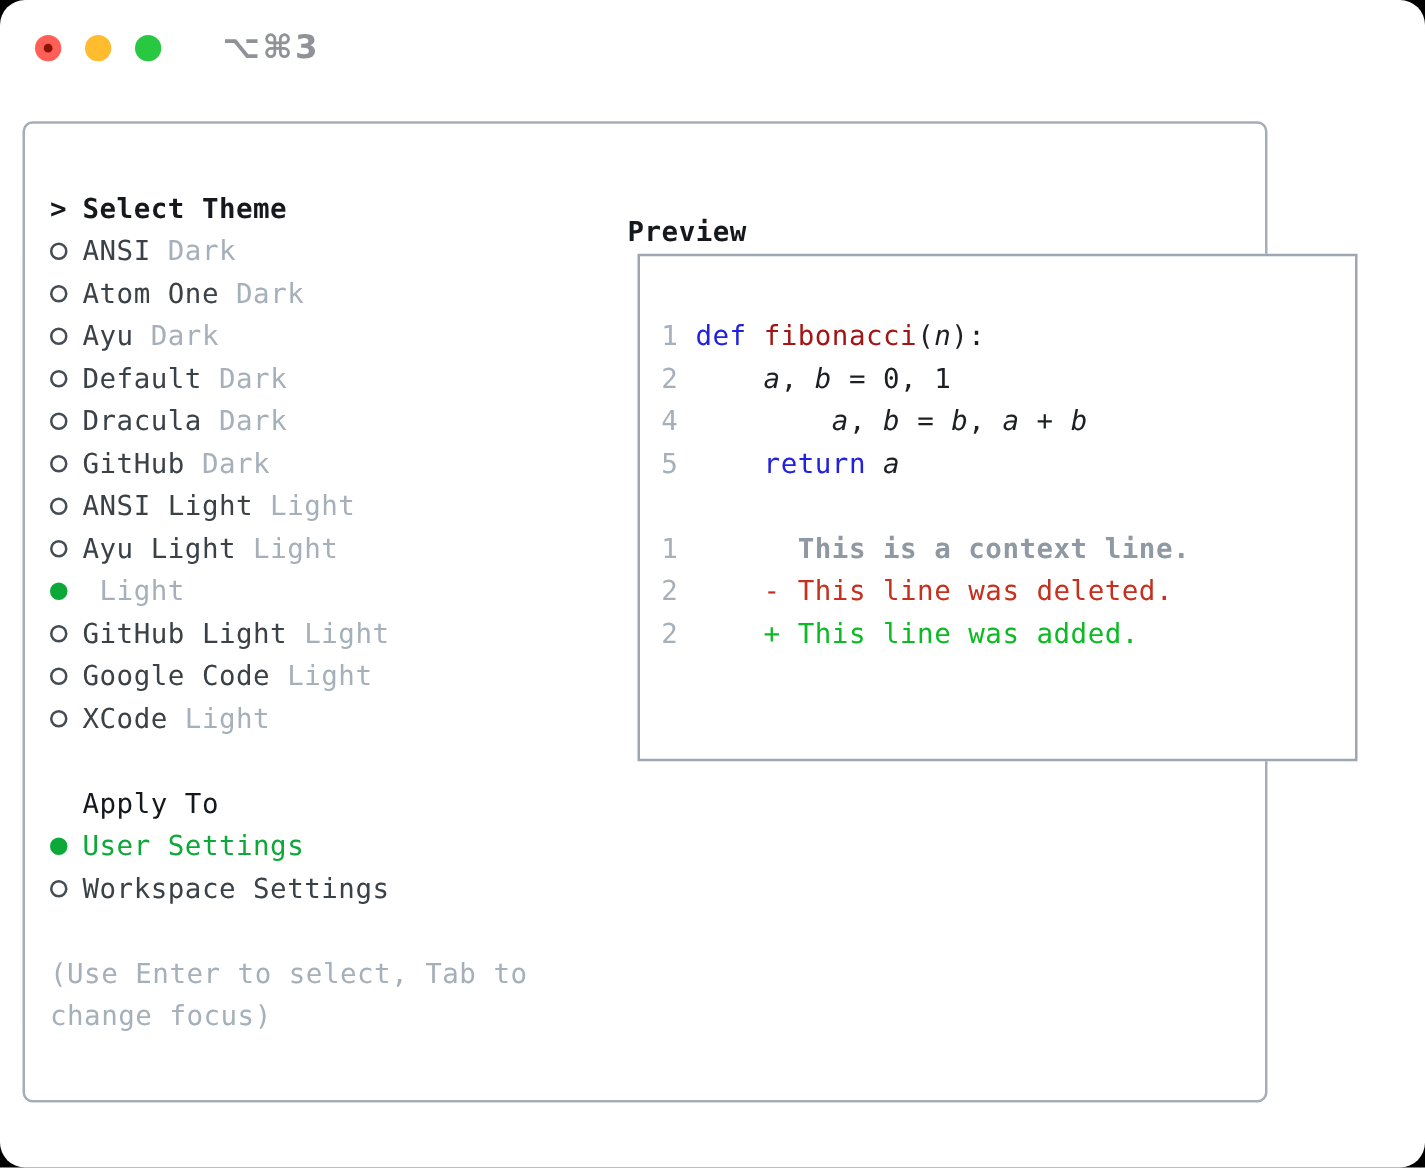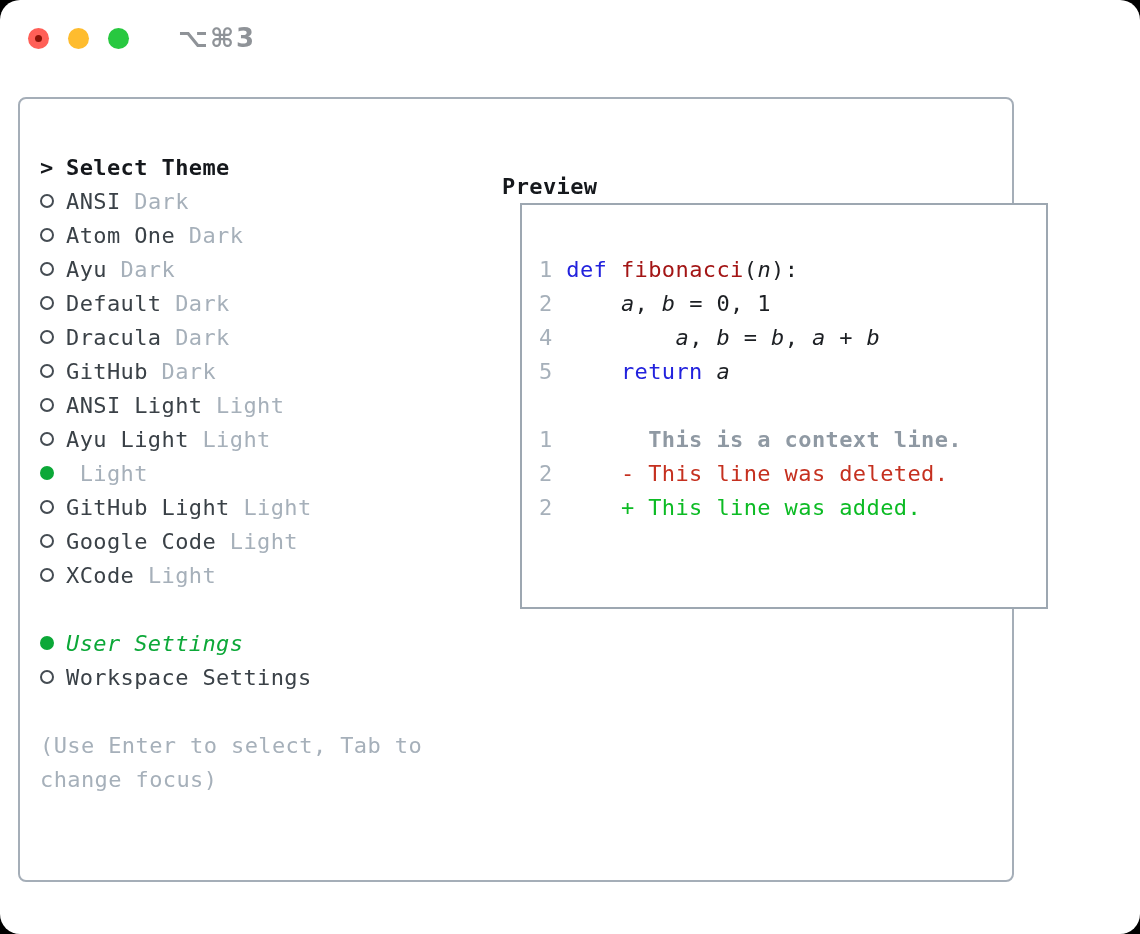--- a/index.html
+++ b/index.html
@@ -46,26 +46,26 @@
   .hdr{color:var(--near-black);font-weight:bold;}
   .left{position:absolute;left:20px;top:51px;}
   .spacer{height:34px;}
   .radio{width:14px;height:14px;border-radius:50%;border:2px solid #454c53;display:inline-block;}
   .radio.sel{background:var(--green);border-color:var(--green);}
   .t-name{color:var(--dark-label);}
   .t-name.sel{color:var(--green);}
   .t-variant{color:var(--muted);}
   .apply-hdr{color:var(--near-black);}
   .opt-label{color:var(--dark-label);}
-  .opt-label.sel{color:var(--green);font-style:italic;}
+  .opt-label.sel{color:var(--green);}
   .hint{color:var(--muted);}
   
   .preview-title-row{position:absolute;left:482px;top:51px;margin-top:19px;}
   .pbox{
-    position:absolute;left:500px;top:104px;width:528px;height:406px;
+    position:absolute;left:490px;top:104px;width:576px;height:406px;
     border:2px solid var(--border-gray);background:#fff;
     padding:48px 10px 0 17px;overflow:hidden;
   }
   .pline{height:34px;line-height:34px;white-space:pre;font-size:22px;letter-spacing:0.4px;}
   .ln{color:var(--muted);}
   .tok-pl{color:#1c1f23;}
   .tok-kw{color:var(--kw-blue);}
   .tok-fn{color:var(--fn-red);}
   .tok-var{color:#1c1f23;font-style:italic;}
   .tok-ctx{color:var(--ctx-gray);font-weight:bold;}
@@ -104,20 +104,24 @@
           <div class="row"><span class="prefix"><span class="radio"></span></span><span class="t-name">ANSI Light</span><span class="t-variant"> Light</span></div>
           <div class="row"><span class="prefix"><span class="radio"></span></span><span class="t-name">Ayu Light</span><span class="t-variant"> Light</span></div>
           <div class="row"><span class="prefix"><span class="radio sel"></span></span><span class="t-variant"> Light</span></div>
           <div class="row"><span class="prefix"><span class="radio"></span></span><span class="t-name">GitHub Light</span><span class="t-variant"> Light</span></div>
           <div class="row"><span class="prefix"><span class="radio"></span></span><span class="t-name">Google Code</span><span class="t-variant"> Light</span></div>
           <div class="row"><span class="prefix"><span class="radio"></span></span><span class="t-name">XCode</span><span class="t-variant"> Light</span></div>
         </div>
 
       <div class="spacer"></div>
 
+      <div class="row">
+        <span class="prefix"></span>
+        <span class="apply-hdr">Apply To</span>
+      </div>
 
       <div id="applyList">
           <div class="row"><span class="prefix"><span class="radio sel"></span></span><span class="opt-label sel">User Settings</span></div>
           <div class="row"><span class="prefix"><span class="radio"></span></span><span class="opt-label">Workspace Settings</span></div>
         </div>
 
       <div class="spacer"></div>
 
       <div class="row hint">(Use Enter to select, Tab to</div>
       <div class="row hint">change focus)</div>

